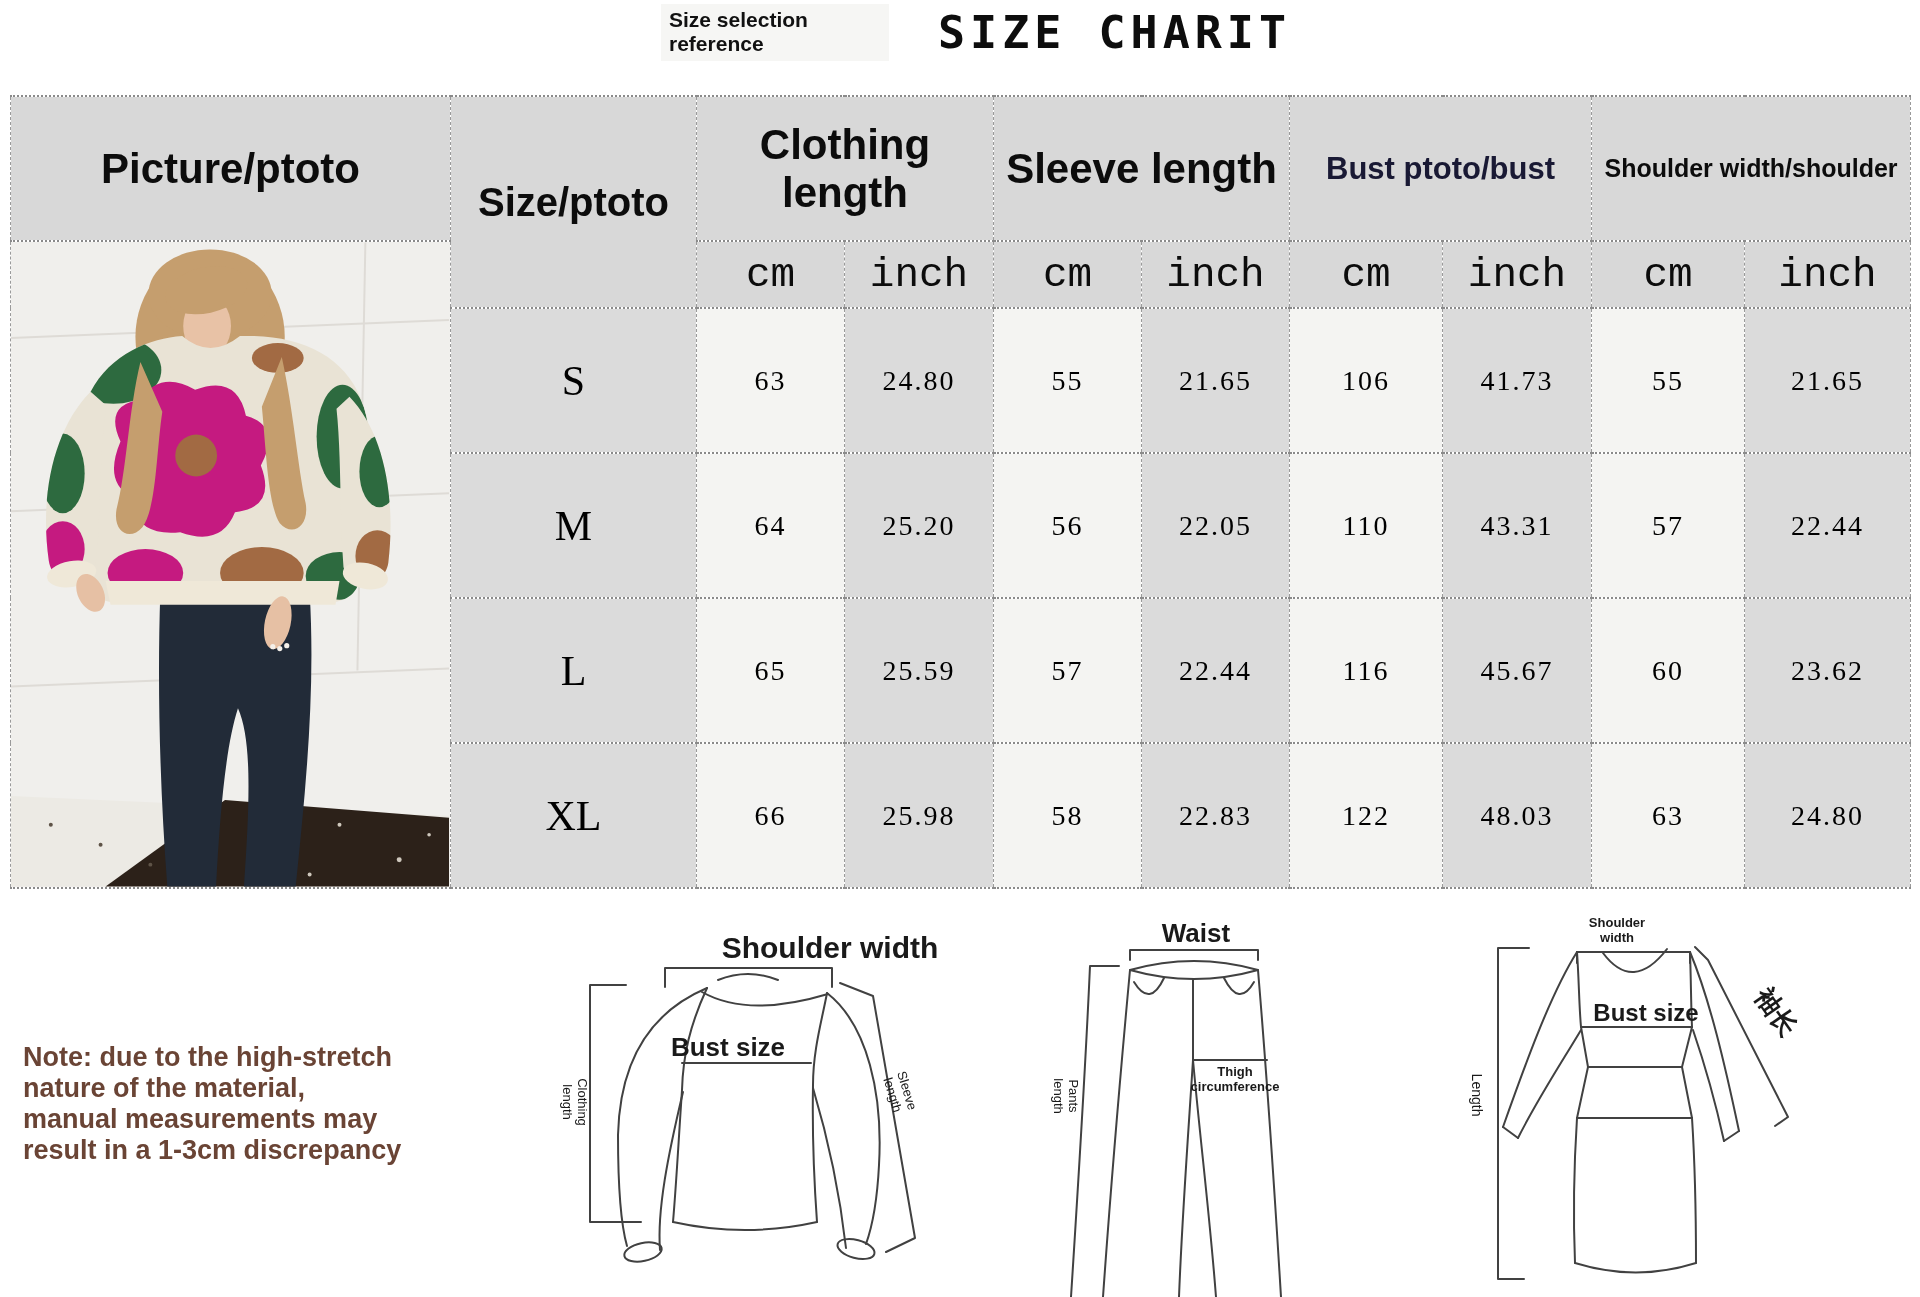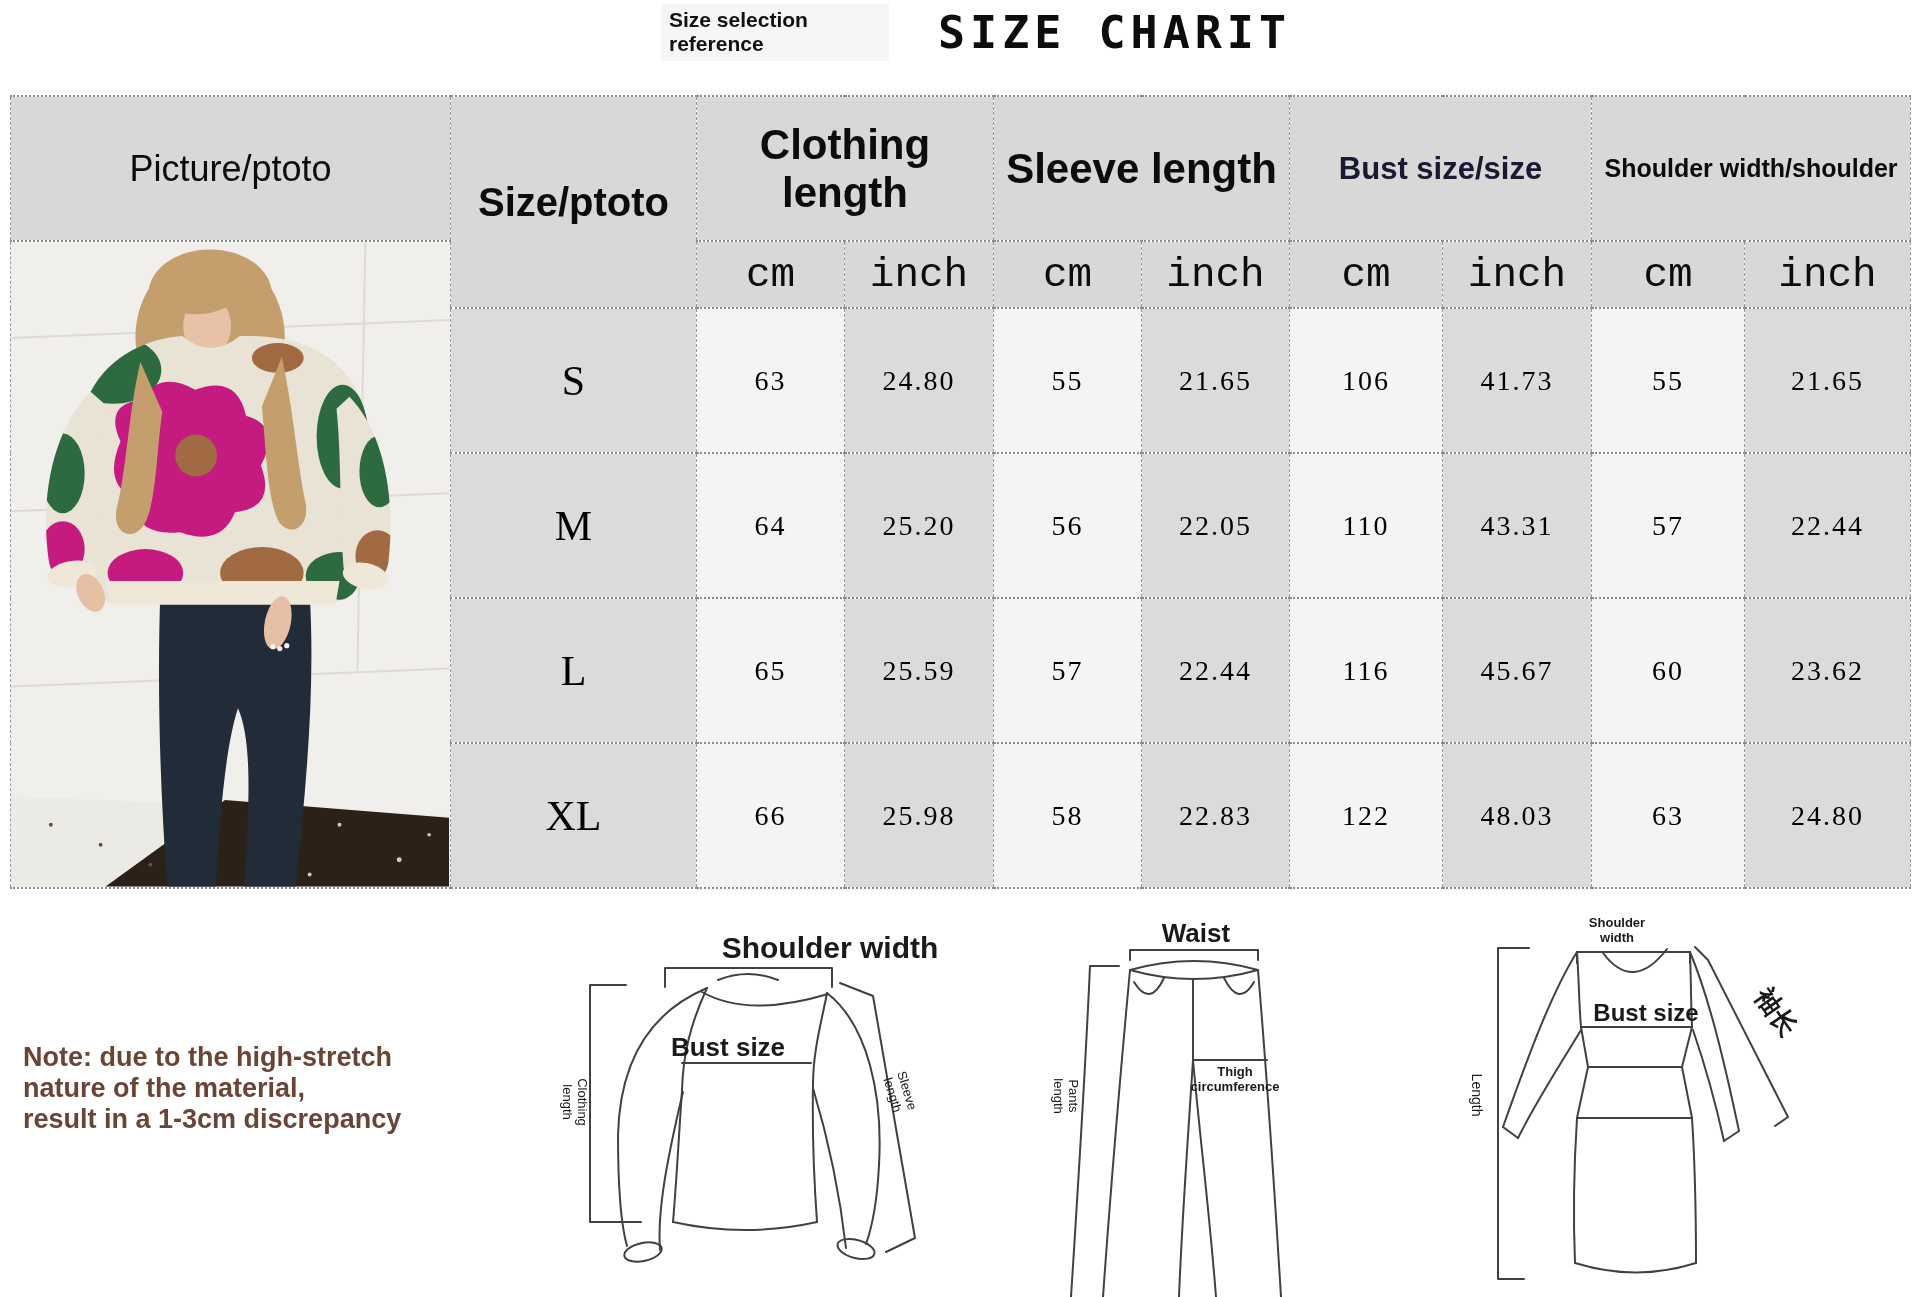--- a/index.html
+++ b/index.html
@@ -13,21 +13,21 @@
   #main-title{position:absolute;left:938px;top:6px;font-family:"DejaVu Sans Mono",monospace;
               font-weight:bold;font-size:45px;letter-spacing:5px;color:#0d0d0d;white-space:nowrap;}
 
   
   table#size-table{position:absolute;left:10px;top:95px;width:1900px;border-collapse:collapse;
                    table-layout:fixed;}
   #size-table td,#size-table th{border-left:1px dashed #9a9a9a;border-right:1px dashed #9a9a9a;
       border-top:2px dotted #8a8a8a;border-bottom:2px dotted #8a8a8a;
       text-align:center;vertical-align:middle;padding:0;overflow:hidden;}
   .hdr{background:#d8d8d8;color:#0c0c0c;}
-  th.pic-h{font-size:36px;font-weight:normal;}
+  th.pic-h{font-size:42px;font-weight:bold;}
   th.size-h{font-size:40px;font-weight:bold;}
   th.g0,th.g1{font-size:42px;font-weight:bold;}
   th.g2{font-size:31px;font-weight:bold;color:#191934;}
   th.g3{font-size:25px;font-weight:bold;}
   th.unit{font-family:Liberation Mono, monospace;font-size:41px;font-weight:normal;}
   td.sz{background:#dbdbdb;font-family:"Liberation Serif","DejaVu Serif",serif;font-size:42px;}
   td.v{font-family:"Liberation Serif","DejaVu Serif",serif;font-size:28px;letter-spacing:2px;}
   td.cmcol{background:#f4f4f2;}
   td.incol{background:#dbdbdb;}
   td.photo-cell{background:#f0efec;padding:0;}
@@ -73,21 +73,21 @@
         <col style="width:149px">
       <col style="width:153px">
         <col style="width:166px">
     </colgroup>
     <tbody>
         <tr style="height:145px">
       <th class="hdr pic-h">Picture/ptoto</th>
       <th class="hdr size-h" rowspan="2">Size/ptoto</th>
       <th class="hdr g0" colspan="2">Clothing length</th>
       <th class="hdr g1" colspan="2">Sleeve length</th>
-      <th class="hdr g2" colspan="2">Bust size/size</th>
+      <th class="hdr g2" colspan="2">Bust ptoto/bust</th>
       <th class="hdr g3" colspan="2">Shoulder width/shoulder</th>
     </tr>
     <tr style="height:67px">
       <td class="photo-cell" rowspan="5">
 
         <svg id="model-photo" width="438" height="645" viewBox="0 0 440 647" xmlns="http://www.w3.org/2000/svg">
           <defs>
             <path id="torsoP" d="M75,340 C60,280 58,200 80,150 C100,112 140,96 172,94 Q200,118 230,94 C288,92 334,112 352,158 C370,205 362,280 350,340 C345,358 330,364 300,362 L120,362 C95,364 80,356 75,340 Z"></path>
             <path id="lslvP" d="M80,150 C45,185 28,250 38,320 C42,346 80,349 85,325 C91,270 88,210 96,164 Z"></path>
             <path id="rslvP" d="M340,155 C374,190 387,255 379,322 C375,347 339,351 334,326 C330,272 332,215 327,167 Z"></path>
@@ -231,20 +231,21 @@
       <td class="v incol">48.03</td>
       <td class="v cmcol">63</td>
       <td class="v incol">24.80</td>
     </tr>
   </tbody>
     </table>
 
   <div id="note">
     <div>Note: due to the high-stretch</div>
     <div>nature of the material,</div>
+    <div>manual measurements may</div>
     <div>result in a 1-3cm discrepancy</div>
   </div>
 
   <svg class="diag" style="left:440px;top:930px" width="575" height="367" viewBox="0 0 575 367" xmlns="http://www.w3.org/2000/svg">
     <text class="big-label" x="390" y="28" text-anchor="middle">Shoulder width</text>
     <polyline points="225,57 225,38 392,38 392,57"></polyline>
     <path d="M278,50 Q308,38 338,50"></path>
     <path d="M262,62 Q308,88 388,64"></path>
     <path d="M267,58 C250,95 243,125 242,160 C238,220 236,258 233,292"></path>
     <path d="M387,63 C382,90 373,120 373,155 C372,210 374,250 377,292"></path>

